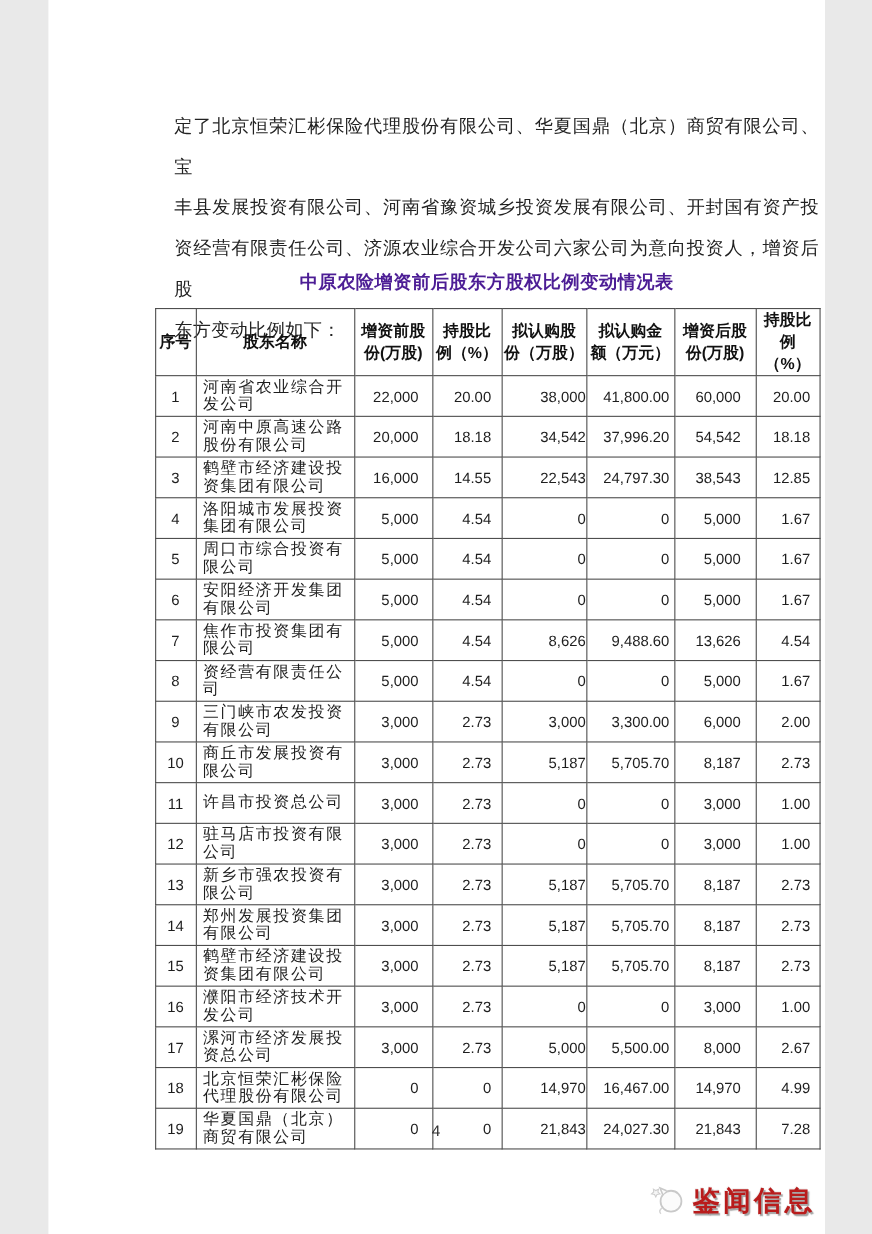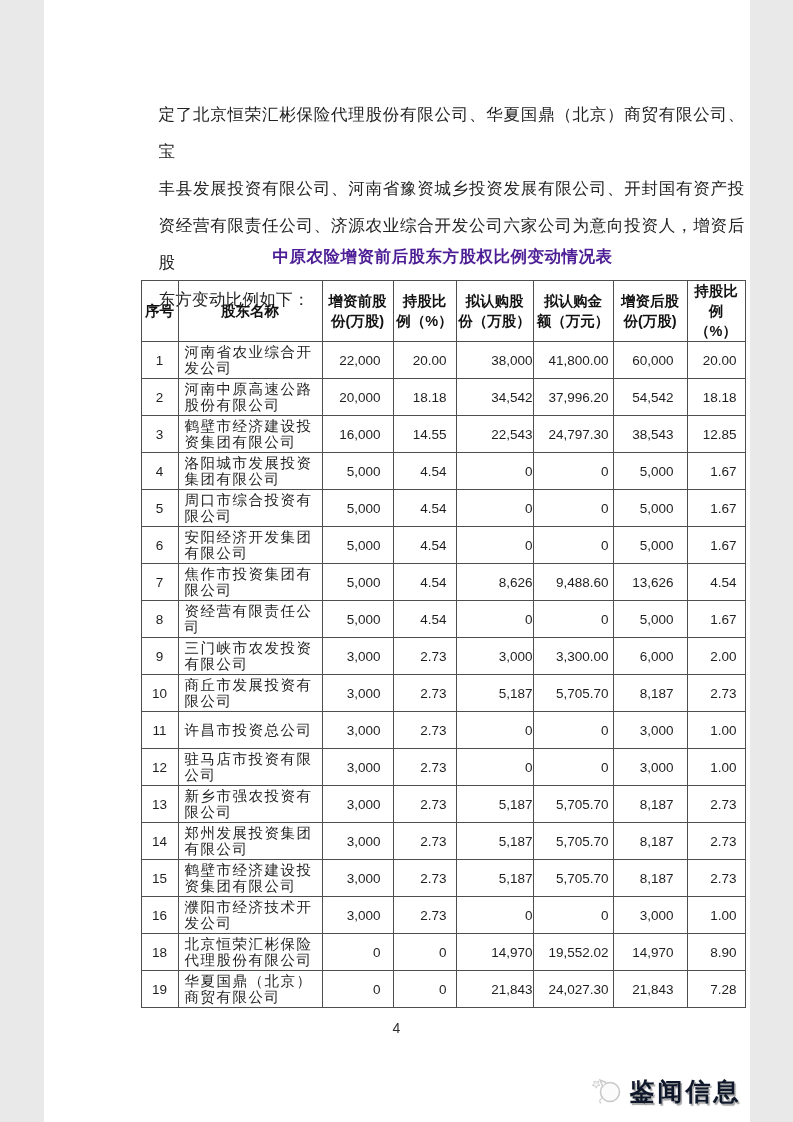--- a/index.html
+++ b/index.html
@@ -119,21 +119,21 @@
     display: flex;
     align-items: center;
     gap: 5px;
   }
   .wm-logo { display: inline-block; line-height: 0; }
   .wm-text {
     font-family: "Liberation Sans", "DejaVu Sans", sans-serif;
     font-size: 25px;
     font-weight: bold;
     letter-spacing: 3px;
-    color: #0f172a;
+    color: #b91c1c;
     text-shadow: 1.5px 1.5px 1px #a3a3a3, -0.5px -0.5px 0 #efefef;
   }
 </style>
 </head>
 <body>
 
 <div class="page">
 
   <div class="para">
     <div class="para-line">定了北京恒荣汇彬保险代理股份有限公司、华夏国鼎（北京）商贸有限公司、宝</div>
@@ -328,28 +328,38 @@
           <td class="c0">16</td>
           <td class="c1">濮阳市经济技术开发公司</td>
           <td class="c2">3,000</td>
           <td class="c3">2.73</td>
           <td class="c4">0</td>
           <td class="c5">0</td>
           <td class="c6">3,000</td>
           <td class="c7">1.00</td>
         </tr>
         <tr>
+          <td class="c0">17</td>
+          <td class="c1">漯河市经济发展投资总公司</td>
+          <td class="c2">3,000</td>
+          <td class="c3">2.73</td>
+          <td class="c4">5,000</td>
+          <td class="c5">5,500.00</td>
+          <td class="c6">8,000</td>
+          <td class="c7">2.67</td>
+        </tr>
+        <tr>
           <td class="c0">18</td>
           <td class="c1">北京恒荣汇彬保险代理股份有限公司</td>
           <td class="c2">0</td>
           <td class="c3">0</td>
           <td class="c4">14,970</td>
-          <td class="c5">19,552.02</td>
+          <td class="c5">16,467.00</td>
           <td class="c6">14,970</td>
-          <td class="c7">8.90</td>
+          <td class="c7">4.99</td>
         </tr>
         <tr>
           <td class="c0">19</td>
           <td class="c1">华夏国鼎（北京）商贸有限公司</td>
           <td class="c2">0</td>
           <td class="c3">0</td>
           <td class="c4">21,843</td>
           <td class="c5">24,027.30</td>
           <td class="c6">21,843</td>
           <td class="c7">7.28</td>

